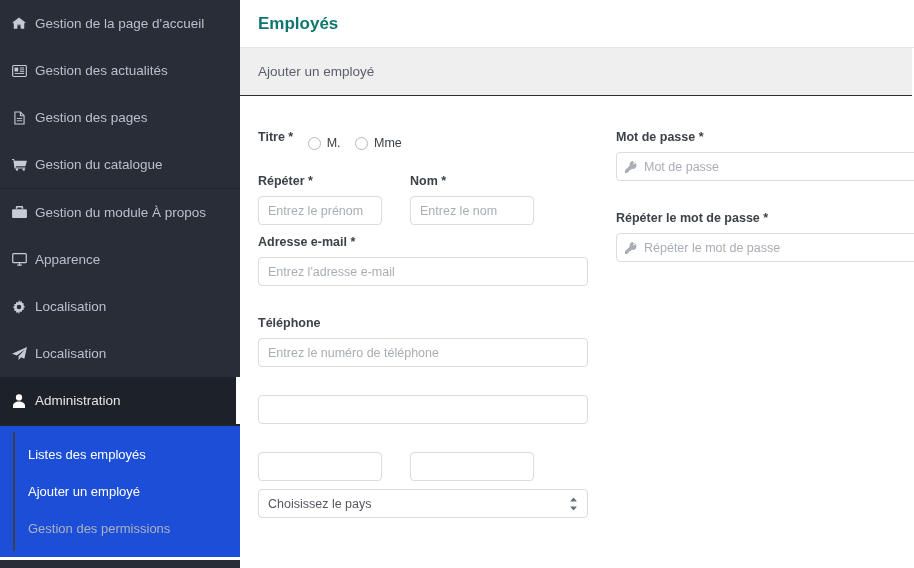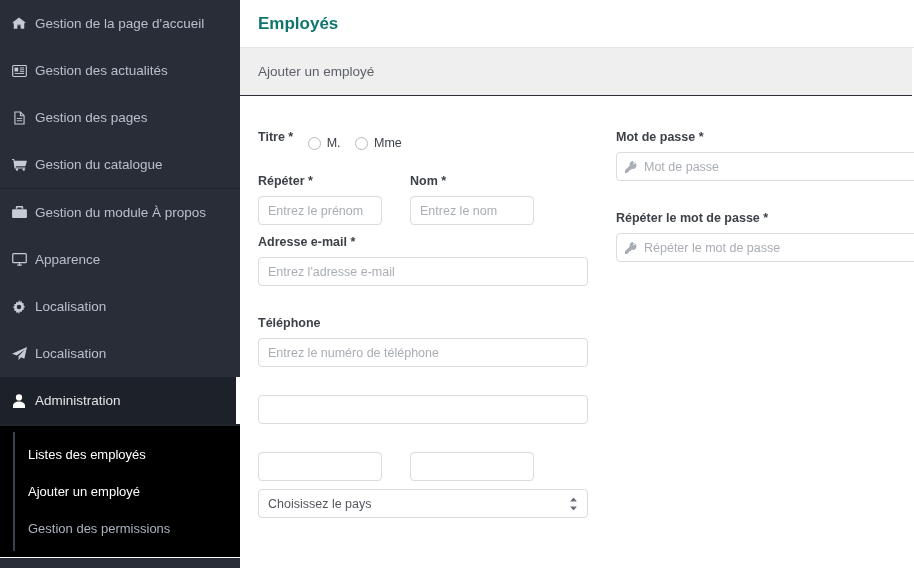--- a/index.html
+++ b/index.html
@@ -49,23 +49,23 @@
   }
   .nav-item.active .ico { color: #ffffff; }
   .nav-item.active:after {
     content: "";
     position: absolute;
     right: 0; top: 0; bottom: 0;
     width: 4px;
     background: #ffffff;
   }
   .subnav {
-    background: #000000;
+    background: #1d4ed8;
     border-top: 1px solid #20242c;
-    border-bottom: 1px solid #ffffff;
+    border-bottom: 3px solid #ffffff;
     padding: 10px 0 10px 0;
     position: relative;
   }
   .subnav:before {
     content: "";
     position: absolute;
     left: 13px; top: 6px; bottom: 6px;
     width: 2px;
     background: #3a404c;
   }

